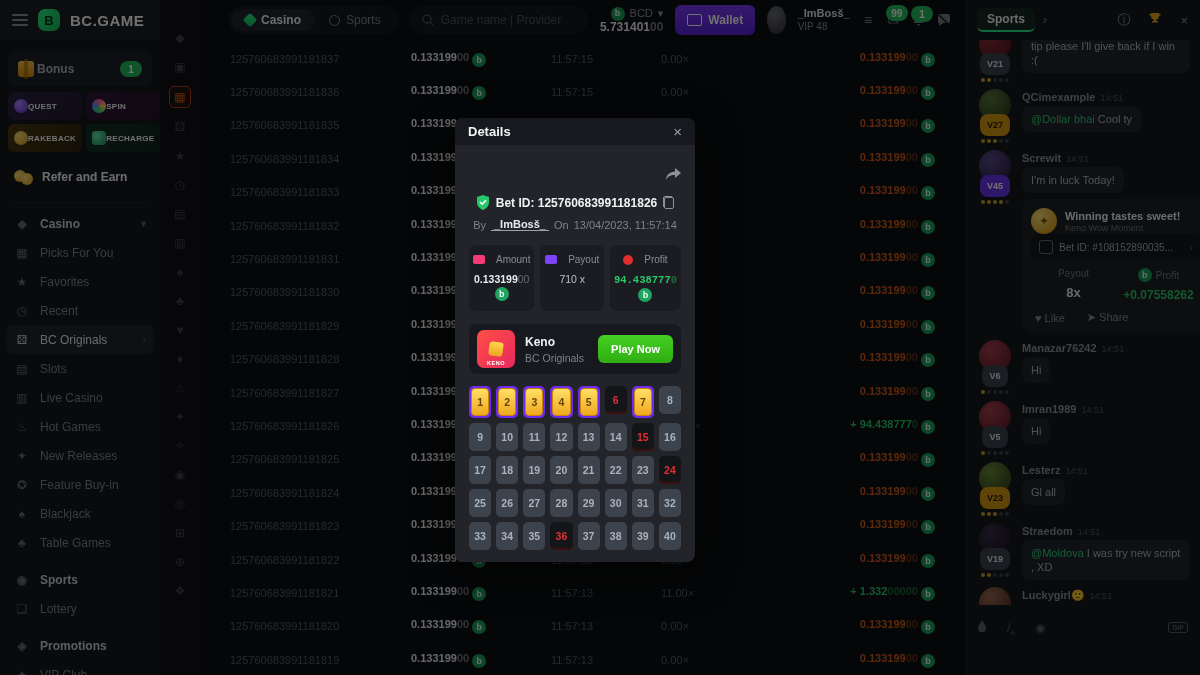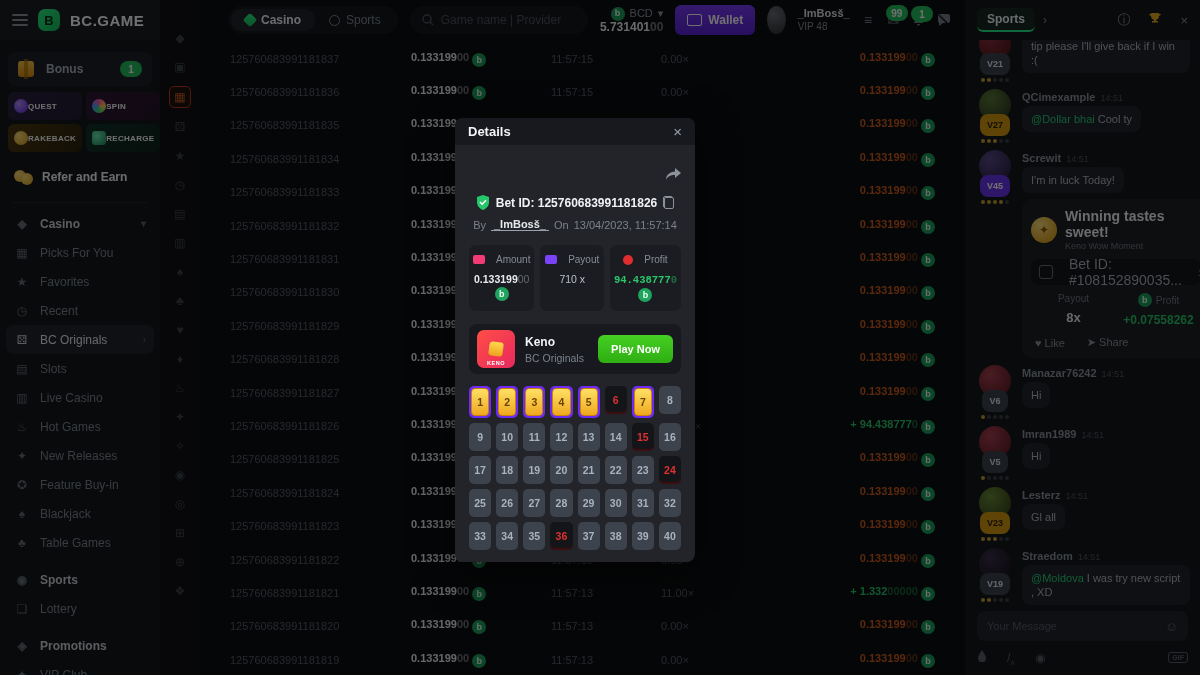--- a/index.html
+++ b/index.html
@@ -8,21 +8,21 @@
         -webkit-font-smoothing:antialiased;}
   .bg{position:absolute;inset:0;display:flex;}
   
   .sidebar{width:160px;height:100%;background:#16181d;flex:0 0 auto;overflow:hidden;position:relative;}
   .logo-row{height:40px;display:flex;align-items:center;gap:10px;padding:0 12px;background:#1b1e24;}
   .burger{width:16px;display:flex;flex-direction:column;gap:3px;cursor:pointer;}
   .burger i{height:2px;background:#8b929c;border-radius:1px;}
   .logo-mark{width:22px;height:22px;border-radius:7px;background:linear-gradient(135deg,#2bf586,#14c05e);
              display:flex;align-items:center;justify-content:center;color:#04310f;font-weight:bold;font-size:13px;}
   .logo-text{color:#fff;font-weight:bold;font-size:15px;letter-spacing:.5px;}
-  .bonus-card{margin:12px 8px 6px;background:#1e2127;border-radius:8px;height:34px;display:flex;align-items:center;padding:0 10px;gap:12px;}
+  .bonus-card{margin:12px 8px 6px;background:#1e2127;border-radius:8px;height:34px;display:flex;align-items:center;padding:0 10px;gap:3px;}
   .gift{width:16px;height:16px;border-radius:3px;background:linear-gradient(180deg,#f7c948,#d98d12);position:relative;}
   .gift:after{content:"";position:absolute;left:6px;top:-2px;width:4px;height:20px;background:#a96a00;opacity:.6;}
   .bonus-label{color:#aeb5bf;font-size:12px;font-weight:bold;flex:1;}
   .badge-green{min-width:16px;height:16px;border-radius:8px;background:#22c15e;color:#fff;font-size:10px;font-weight:bold;
                display:flex;align-items:center;justify-content:center;padding:0 3px;}
   .promo-grid{display:grid;grid-template-columns:1fr 1fr;gap:4px;margin:4px 8px;}
   .promo{height:28px;border-radius:6px;display:flex;align-items:center;padding:0 6px;color:#fff;
          font-size:8px;font-weight:bold;letter-spacing:.3px;}
   .promo .orb{width:14px;height:14px;border-radius:50%;flex:0 0 auto;}
   .promo-quest{background:linear-gradient(135deg,#2a2140,#241c36);}
@@ -113,24 +113,24 @@
   .mbody{flex:1;min-width:0;padding-top:2px;}
   .mname{color:#8d949e;font-size:11px;font-weight:bold;}
   .mtime{color:#50565f;font-size:9px;margin-left:5px;font-weight:normal;}
   .bubble{display:inline-block;background:#22252c;border-radius:8px;padding:6px 9px;color:#b2b9c2;font-size:11px;
           margin-top:3px;max-width:158px;line-height:14px;}
   .mention{color:#29d17c;}
   .wincard{width:170px;background:#1d2025;border-radius:10px;padding:9px;margin-top:6px;}
   .wc-head{display:flex;gap:8px;align-items:center;}
   .medal{width:26px;height:26px;border-radius:50%;background:radial-gradient(circle at 35% 30%,#ffe27a,#d79408);
          display:flex;align-items:center;justify-content:center;color:#8a5a00;font-size:12px;flex:0 0 auto;}
-  .wc-title{color:#f2f4f6;font-size:14px;font-weight:bold;}
+  .wc-title{color:#f2f4f6;font-size:11px;font-weight:bold;}
   .wc-sub{color:#737a84;font-size:9px;margin-top:1px;}
-  .wc-bet{margin-top:8px;background:#15171b;border-radius:7px;height:26px;display:flex;align-items:center;gap:16px;
-          padding:0 8px;color:#aab1ba;font-size:14px;cursor:pointer;}
+  .wc-bet{background:#15171b;border-radius:7px;height:26px;display:flex;align-items:center;gap:6px;
+          padding:0 8px;color:#aab1ba;font-size:10px;cursor:pointer;}
   .wc-bet .bico{width:12px;height:12px;border:1.5px solid #6a717b;border-radius:3px;flex:0 0 auto;}
   .wc-bet .ar{margin-left:auto;color:#6a717b;}
   .wc-vals{display:flex;margin-top:8px;}
   .wc-col{flex:1;text-align:center;}
   .wc-lab{color:#737a84;font-size:10px;display:flex;align-items:center;justify-content:center;gap:4px;}
   .wc-val{margin-top:6px;font-size:13px;font-weight:bold;color:#e8ebee;}
   .wc-val.green{color:#2bc76a;font-size:12px;}
   .wc-actions{display:flex;gap:22px;margin-top:9px;padding-left:4px;color:#8d949e;font-size:11px;}
   .wc-actions span{cursor:pointer;display:flex;align-items:center;gap:5px;}
   .chat-input{position:absolute;left:0;right:0;bottom:0;height:64px;background:#16181c;padding:6px 12px 0;}
@@ -665,24 +665,20 @@
           <div class="msg">
             <div class="avcol">
               <div class="avatar" style="background: radial-gradient(circle at 35% 30%, rgb(106, 58, 42), rgb(42, 18, 16));"></div>
             </div>
             <div class="mbody">
               <div class="mname">Luckydoggy<span class="mtime">14:51</span></div>
             </div>
           </div>
         </div>
       <div class="chat-input">
-        <div class="ci-box">
-          <span>Your Message</span>
-          <span class="smile">☺</span>
-        </div>
         <div class="ci-icons">
           <span><svg width="10" height="12" viewBox="0 0 10 12">
                 <path d="M5 0 C7.5 4 9 6 9 8.3 A4 4 0 0 1 1 8.3 C1 6 2.5 4 5 0 Z" fill="#5a616b"></path>
               </svg></span>
           <span>/‸</span>
           <span>◉</span>
           <span class="gif">GIF</span>
         </div>
       </div>
     </aside>

